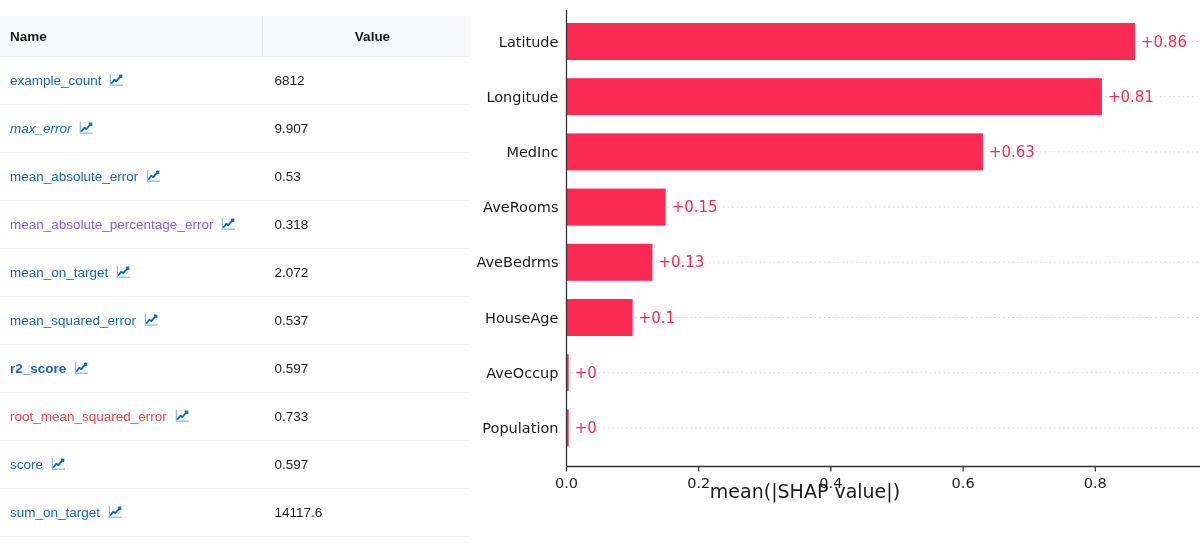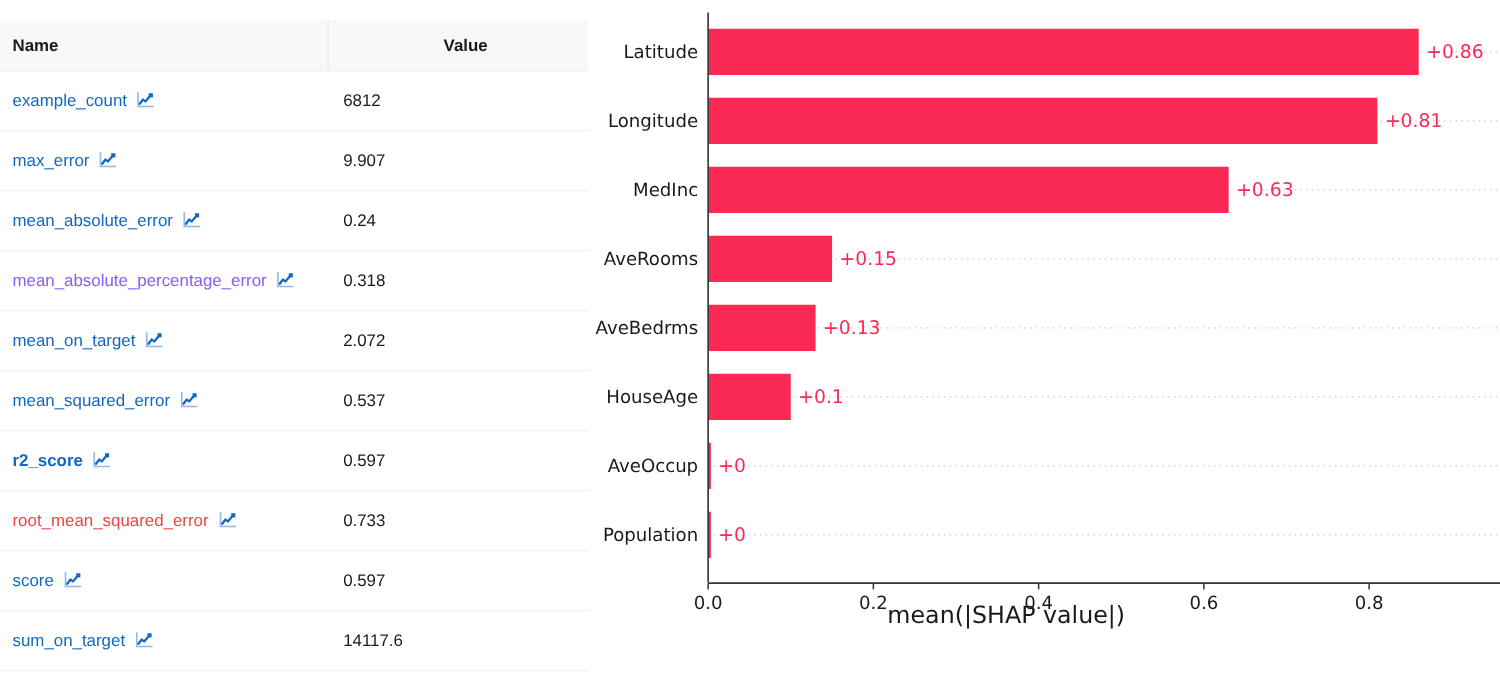--- a/index.html
+++ b/index.html
@@ -121,34 +121,34 @@
       <tbody id="metrics-body">
           <tr>
             <td><a class="metric-link" style="color: rgb(18, 103, 196);">example_count</a> <svg class="chart-icon" width="15" height="14" viewBox="0 0 15 14">
                 <path d="M1.4 0.8 L1.4 12.2 L14 12.2" fill="none" stroke="#8fb8e8" stroke-width="1.3"></path>
                 <path d="M2.8 10 L5.4 6.6 L7.3 8.2 L11.6 3.2" fill="none" stroke="#1267c4" stroke-width="1.8" stroke-linejoin="round" stroke-linecap="round"></path>
                 <rect x="10" y="1.6" width="3.3" height="3.3" fill="#1267c4"></rect>
               </svg></td>
             <td class="value-cell">6812</td>
           </tr>
           <tr>
-            <td><a class="metric-link" style="color: rgb(18, 103, 196);">max_error</a> <svg class="chart-icon" width="15" height="14" viewBox="0 0 15 14">
+            <td><a class="metric-link" style="color: rgb(18, 103, 196); font-style: italic;">max_error</a> <svg class="chart-icon" width="15" height="14" viewBox="0 0 15 14">
                 <path d="M1.4 0.8 L1.4 12.2 L14 12.2" fill="none" stroke="#8fb8e8" stroke-width="1.3"></path>
                 <path d="M2.8 10 L5.4 6.6 L7.3 8.2 L11.6 3.2" fill="none" stroke="#1267c4" stroke-width="1.8" stroke-linejoin="round" stroke-linecap="round"></path>
                 <rect x="10" y="1.6" width="3.3" height="3.3" fill="#1267c4"></rect>
               </svg></td>
             <td class="value-cell">9.907</td>
           </tr>
           <tr>
             <td><a class="metric-link" style="color: rgb(18, 103, 196);">mean_absolute_error</a> <svg class="chart-icon" width="15" height="14" viewBox="0 0 15 14">
                 <path d="M1.4 0.8 L1.4 12.2 L14 12.2" fill="none" stroke="#8fb8e8" stroke-width="1.3"></path>
                 <path d="M2.8 10 L5.4 6.6 L7.3 8.2 L11.6 3.2" fill="none" stroke="#1267c4" stroke-width="1.8" stroke-linejoin="round" stroke-linecap="round"></path>
                 <rect x="10" y="1.6" width="3.3" height="3.3" fill="#1267c4"></rect>
               </svg></td>
-            <td class="value-cell">0.24</td>
+            <td class="value-cell">0.53</td>
           </tr>
           <tr>
             <td><a class="metric-link" style="color: #8b5cf6;">mean_absolute_percentage_error</a> <svg class="chart-icon" width="15" height="14" viewBox="0 0 15 14">
                 <path d="M1.4 0.8 L1.4 12.2 L14 12.2" fill="none" stroke="#8fb8e8" stroke-width="1.3"></path>
                 <path d="M2.8 10 L5.4 6.6 L7.3 8.2 L11.6 3.2" fill="none" stroke="#1267c4" stroke-width="1.8" stroke-linejoin="round" stroke-linecap="round"></path>
                 <rect x="10" y="1.6" width="3.3" height="3.3" fill="#1267c4"></rect>
               </svg></td>
             <td class="value-cell">0.318</td>
           </tr>
           <tr>

